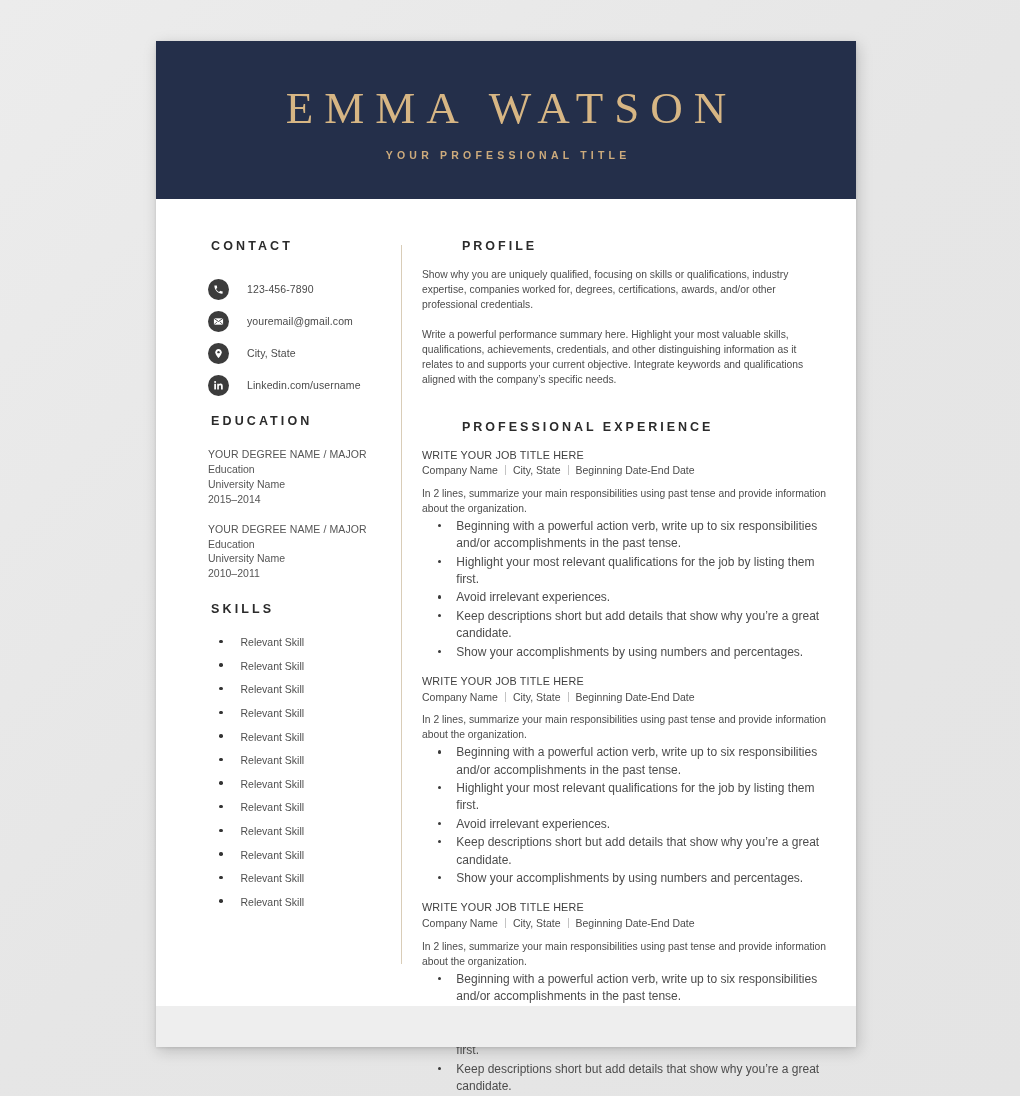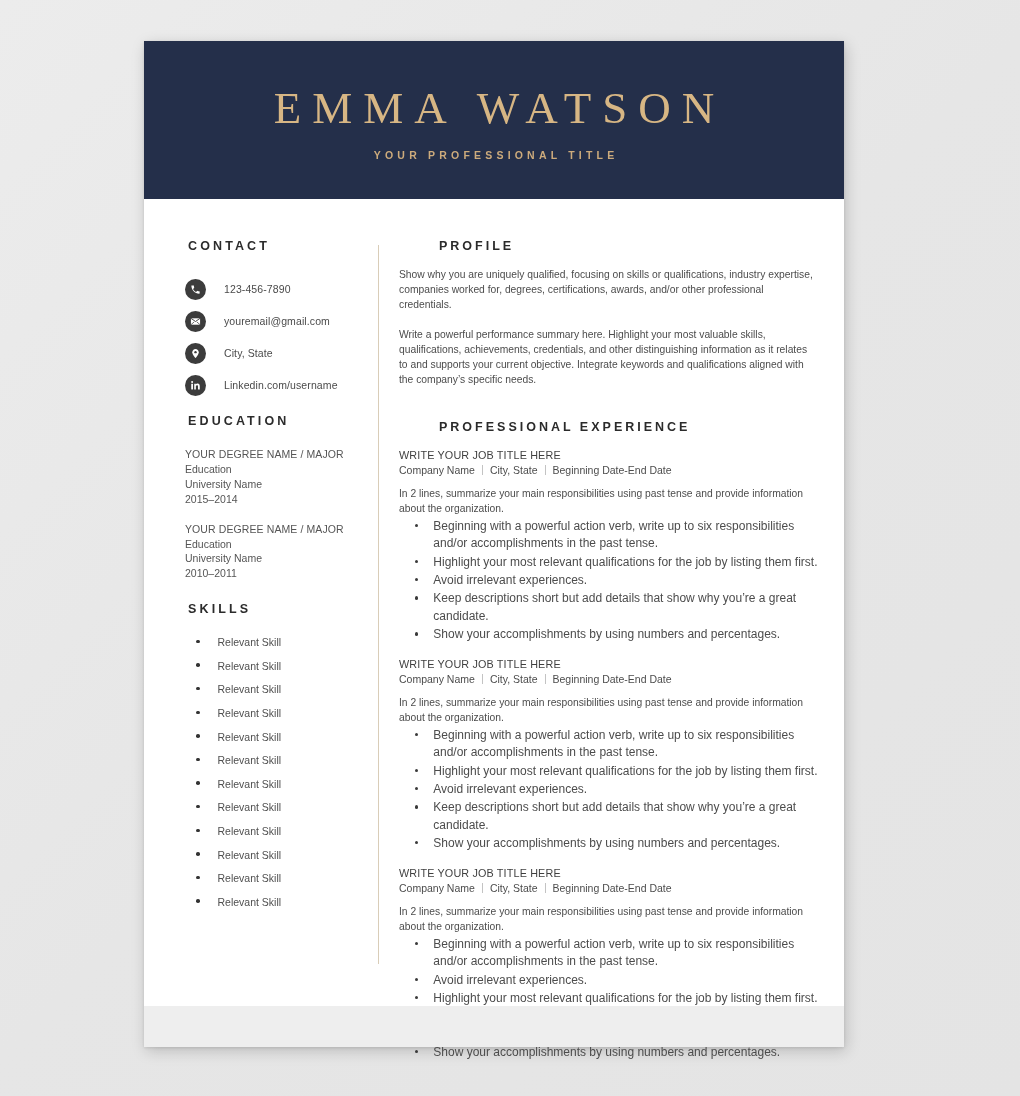--- a/index.html
+++ b/index.html
@@ -15,21 +15,21 @@
   #canvas {
     position: relative;
     width: 1020px;
     height: 1096px;
     background: linear-gradient(135deg, #ececec 0%, #e6e6e6 50%, #e4e4e4 100%);
   }
 
   
   .page {
     position: absolute;
-    left: 144px;
+    left: 156px;
     top: 41px;
     width: 700px;
     height: 1006px;
     background: #ffffff;
     box-shadow: 2px 4px 14px rgba(0,0,0,0.18), 0 1px 3px rgba(0,0,0,0.10);
   }
 
   
   .header {
     height: 158px;
@@ -58,20 +58,21 @@
     letter-spacing: 4.2px;
     text-indent: 4.2px;
     white-space: nowrap;
   }
 
   
   .body-area {
     display: flex;
     height: 807px;
     padding-top: 40px;
+    padding-left: 11px;
   }
   .col-left {
     width: 234px;
     padding-left: 41px;
     padding-right: 10px;
   }
   .col-divider {
     width: 1px;
     background: #d9cdb8;
     margin-top: 6px;

